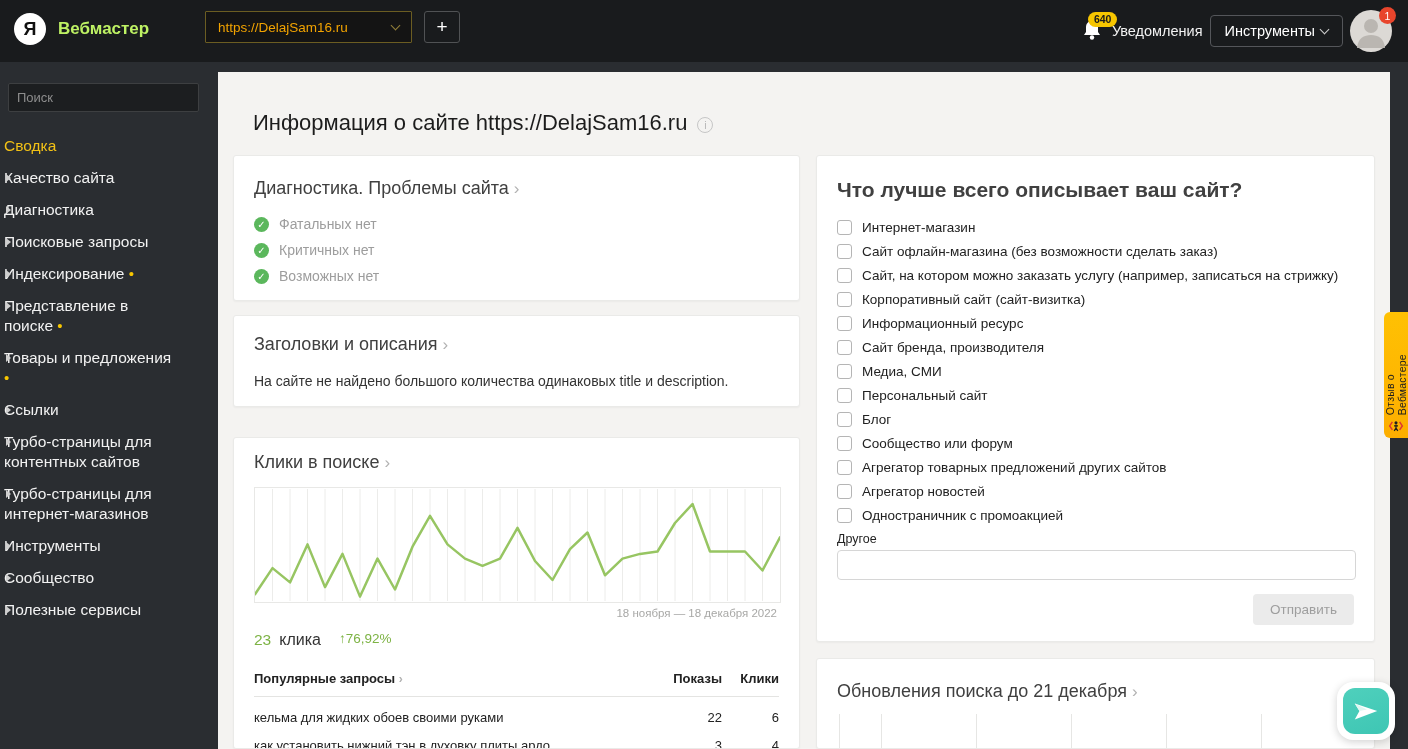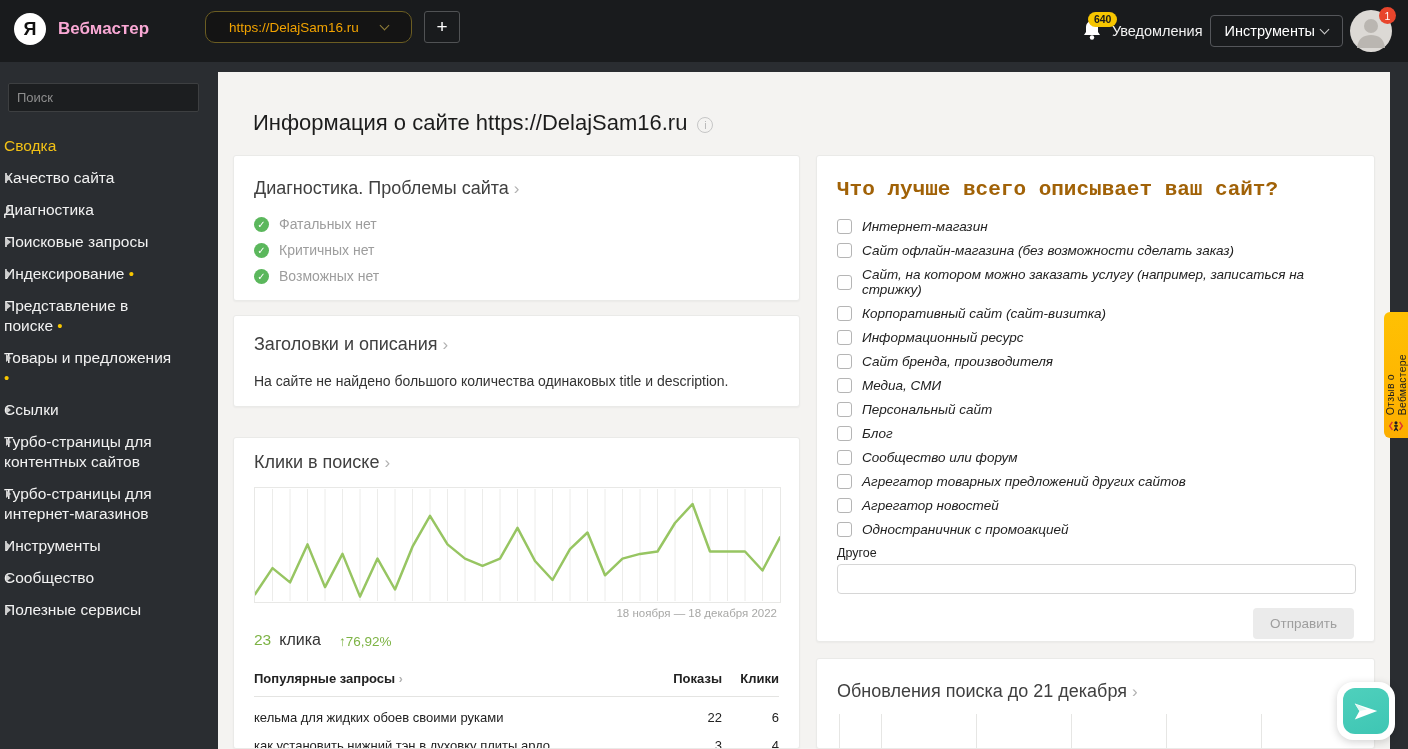--- a/index.html
+++ b/index.html
@@ -3,22 +3,22 @@
 <meta charset="utf-8">
 <style>
   * { margin:0; padding:0; box-sizing:border-box; }
   html,body { width:1408px; height:749px; overflow:hidden; font-family:"Liberation Sans", sans-serif; }
   #stage { position:relative; width:1408px; height:749px; background:var(--dark-bg); overflow:hidden; }
 
   
   .topbar { position:absolute; left:0; top:0; width:1408px; height:62px; background:var(--topbar-bg); z-index:5; }
   .logo-wrap { position:absolute; left:14px; top:13px; display:flex; align-items:center; gap:12px; cursor:pointer; }
   .logo-circle { width:32px; height:32px; border-radius:50%; background:#fff; color:#111; font-weight:bold; font-size:18px; display:flex; align-items:center; justify-content:center; }
-  .logo-text { color:#f9a8d4; font-size:17px; font-weight:600; }
-  .site-select { position:absolute; left:205px; top:11px; width:207px; height:32px; background:#141414; border:1px solid #6b5d22; border-radius:10px; display:flex; align-items:center; padding:0 23px; cursor:pointer; }
+  .logo-text { color:#bef264; font-size:17px; font-weight:600; }
+  .site-select { position:absolute; left:205px; top:11px; width:207px; height:32px; background:#141414; border:1px solid #6b5d22; border-radius:1px; display:flex; align-items:center; padding:0 12px; cursor:pointer; }
   .site-select .url { color:var(--url-orange); font-size:13.5px; flex:1; white-space:nowrap; overflow:hidden; }
   .chev { display:inline-block; width:7px; height:7px; border-right:1.5px solid currentColor; border-bottom:1.5px solid currentColor; transform:rotate(45deg); margin-left:6px; margin-top:-4px; }
   .site-select .chev { color:#93803a; }
   .add-btn { position:absolute; left:424px; top:11px; width:36px; height:32px; border:1px solid #505254; border-radius:3px; color:#fff; font-size:19px; display:flex; align-items:center; justify-content:center; cursor:pointer; background:transparent; }
   .top-right { position:absolute; right:16px; top:0; height:62px; display:flex; align-items:center; gap:7px; }
   .bell-wrap { position:relative; width:24px; height:26px; cursor:pointer; }
   .bell-badge { position:absolute; top:-6px; left:7px; background:var(--badge-yellow); color:#1a1a1a; font-size:10.5px; font-weight:bold; border-radius:9px; padding:1px 6px; line-height:13px; }
   .notif-label { color:#f2f2f2; font-size:14.5px; cursor:pointer; }
   .tools-btn { height:32px; border:1px solid #54565a; border-radius:4px; background:transparent; color:#fff; font-size:14.5px; padding:0 14px; display:flex; align-items:center; cursor:pointer; }
   .tools-btn .chev { color:#cfcfcf; }
@@ -48,37 +48,37 @@
   #card-diagnostics { left:15px; top:83px; width:567px; height:146px; padding:22px 20px 0; }
   .diag-list { margin-top:17px; }
   .diag-item { display:flex; align-items:center; gap:10px; margin-bottom:10px; }
   .check-circle { width:15px; height:15px; border-radius:50%; background:var(--green-status); color:#fff; font-size:10px; display:flex; align-items:center; justify-content:center; }
   .diag-text { color:#9d9d9d; font-size:14px; }
   #card-titles { left:15px; top:243px; width:567px; height:92px; padding:18px 20px 0; }
   .titles-body { margin-top:18px; font-size:14px; color:#333; }
   #card-clicks { left:15px; top:365px; width:567px; height:312px; padding:14px 20px 0; }
   .chart-frame { margin-top:14px; width:527px; height:116px; border:1px solid #e8e8e6; background:#fff; }
   .chart-date { margin-top:4px; text-align:right; font-size:11.5px; color:#a8a8a6; padding-right:2px; }
-  .stats-row { margin-top:12px; display:flex; align-items:flex-end; gap:8px; }
+  .stats-row { margin-top:12px; display:flex; align-items:flex-start; gap:8px; }
   .stats-total { color:var(--green-text); font-size:15.5px; }
   .stats-unit { color:#333; font-size:16px; }
   .stats-delta { color:var(--green-text); font-size:13.5px; margin-left:10px; }
   .qtable { margin-top:22px; }
   .qrow { display:flex; align-items:baseline; }
   .qrow .qname { flex:1; font-size:13px; color:#222; white-space:nowrap; overflow:hidden; }
   .qrow .qimp { width:70px; text-align:right; font-size:13px; color:#222; }
   .qrow .qclk { width:57px; text-align:right; font-size:13px; color:#222; }
   .qhead .qname, .qhead .qimp, .qhead .qclk { font-weight:bold; font-size:13px; color:#222; }
   .qhead .arrow { color:#b2b2b2; font-size:12px; }
   .qdivider { border-bottom:1px solid #e4e4e2; margin-top:10px; }
   .qbody .qrow { margin-top:13px; }
   #card-survey { left:598px; top:83px; width:559px; height:487px; padding:22px 20px 0; }
-  .survey-title { font-size:21px; font-weight:bold; color:#a16207;font-family:Liberation Mono, monospace; }
+  .survey-title { font-size:21px; font-weight:bold; color:#404040; }
   .options { margin-top:18px; }
-  .option { display:flex; align-items:center; gap:10px; margin-bottom:9px; cursor:pointer;font-style:italic; }
+  .option { display:flex; align-items:center; gap:10px; margin-bottom:9px; cursor:pointer; }
   .checkbox { width:15px; height:15px; border:1px solid #b5b5b5; border-radius:3px; background:#fff; flex:0 0 15px; }
   .option-label { font-size:13.5px; color:#222; }
   .other-label { margin-top:0; font-size:12.5px; color:#222; }
   .other-input { margin-top:4px; width:519px; height:30px; border:1px solid #d6d6d6; border-radius:4px; padding:0 10px; font-size:13.5px; font-family:"Liberation Sans", sans-serif; outline:none; }
   .submit-row { margin-top:14px; text-align:right; }
   .submit-btn { background:#ebebeb; border:none; border-radius:4px; color:#9e9e9e; font-size:13.5px; padding:8px 17px; cursor:pointer; font-family:"Liberation Sans", sans-serif; }
   #card-updates { left:598px; top:586px; width:559px; height:91px; padding:22px 20px 0; }
   .updates-grid { margin-top:12px; height:40px; background-image:repeating-linear-gradient(to right, #e6e6e4 0, #e6e6e4 1px, transparent 1px, transparent 95px); background-position:44px 0; }
 
   

